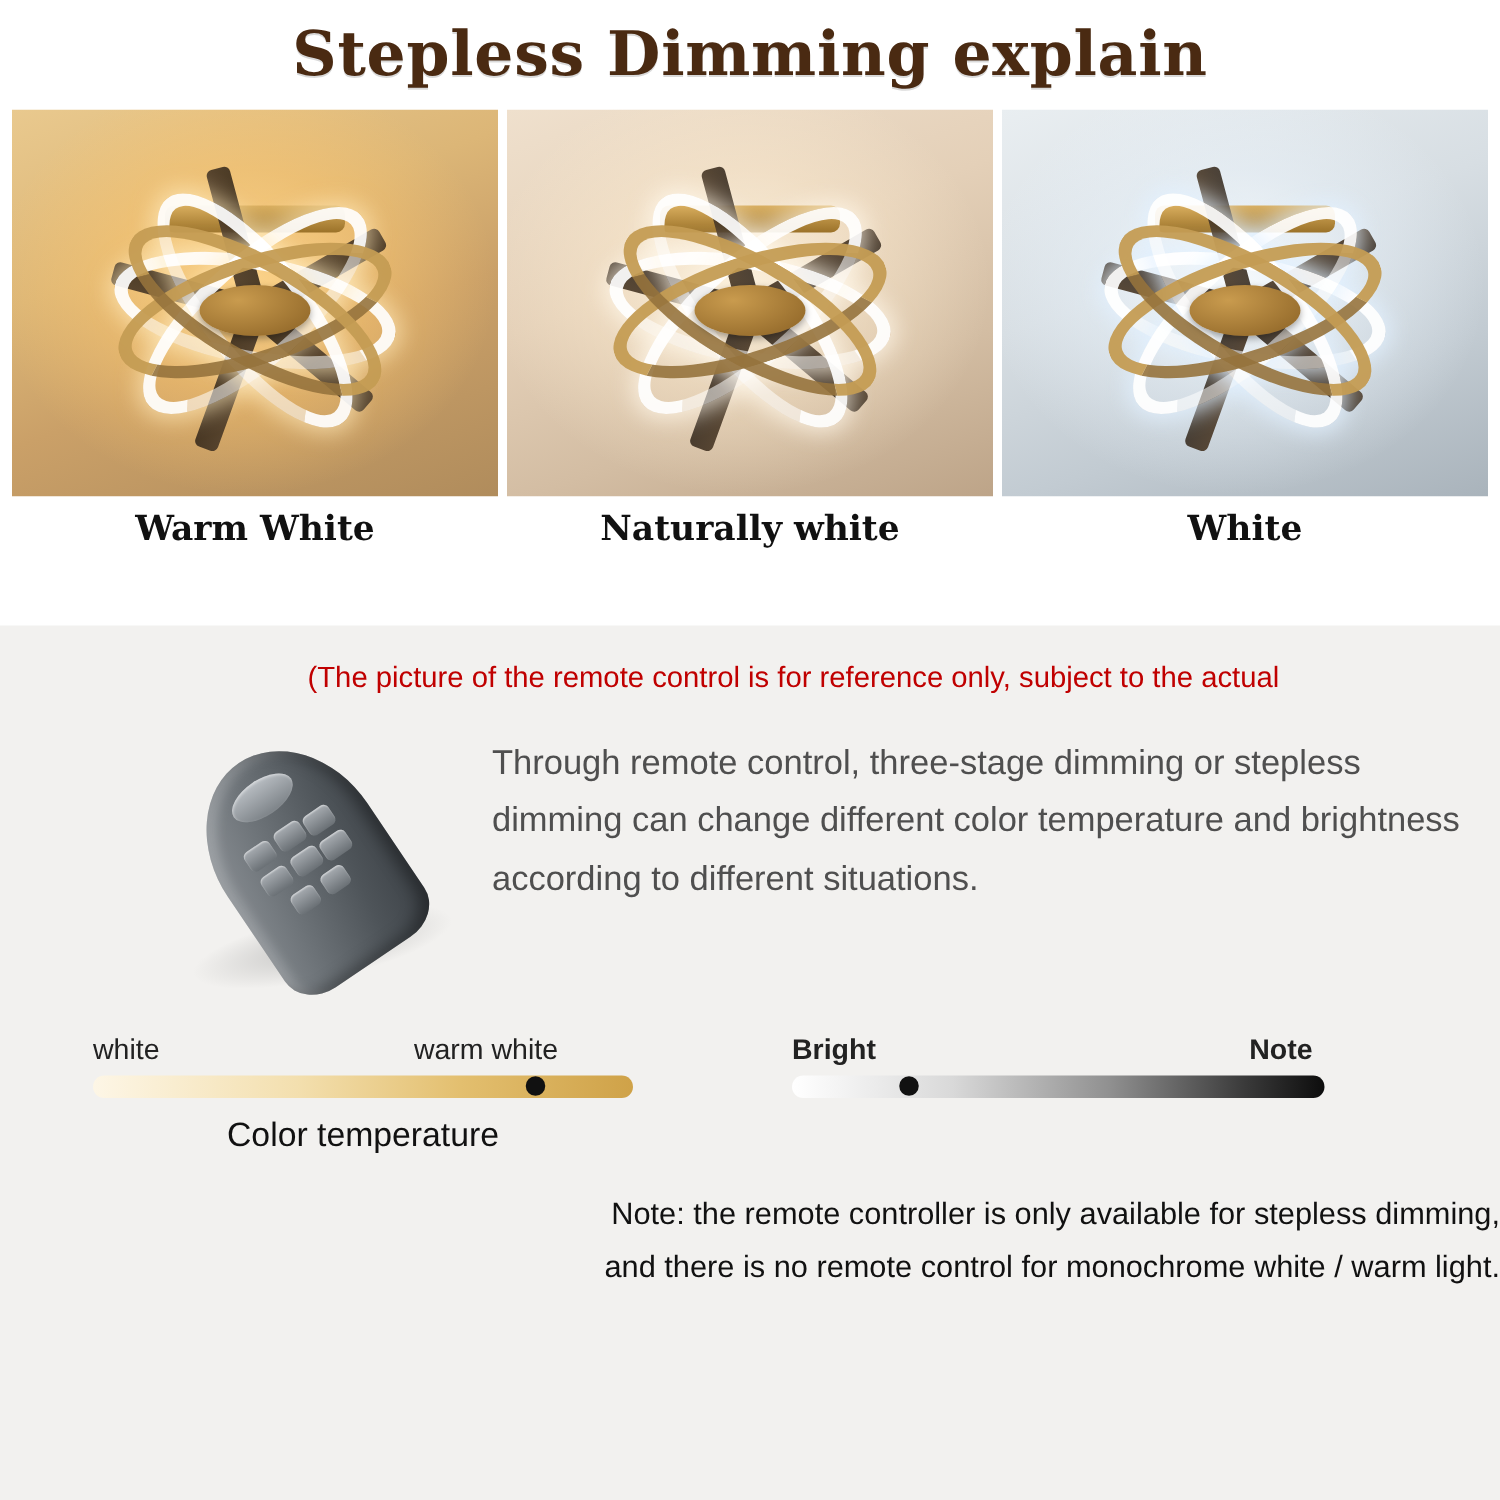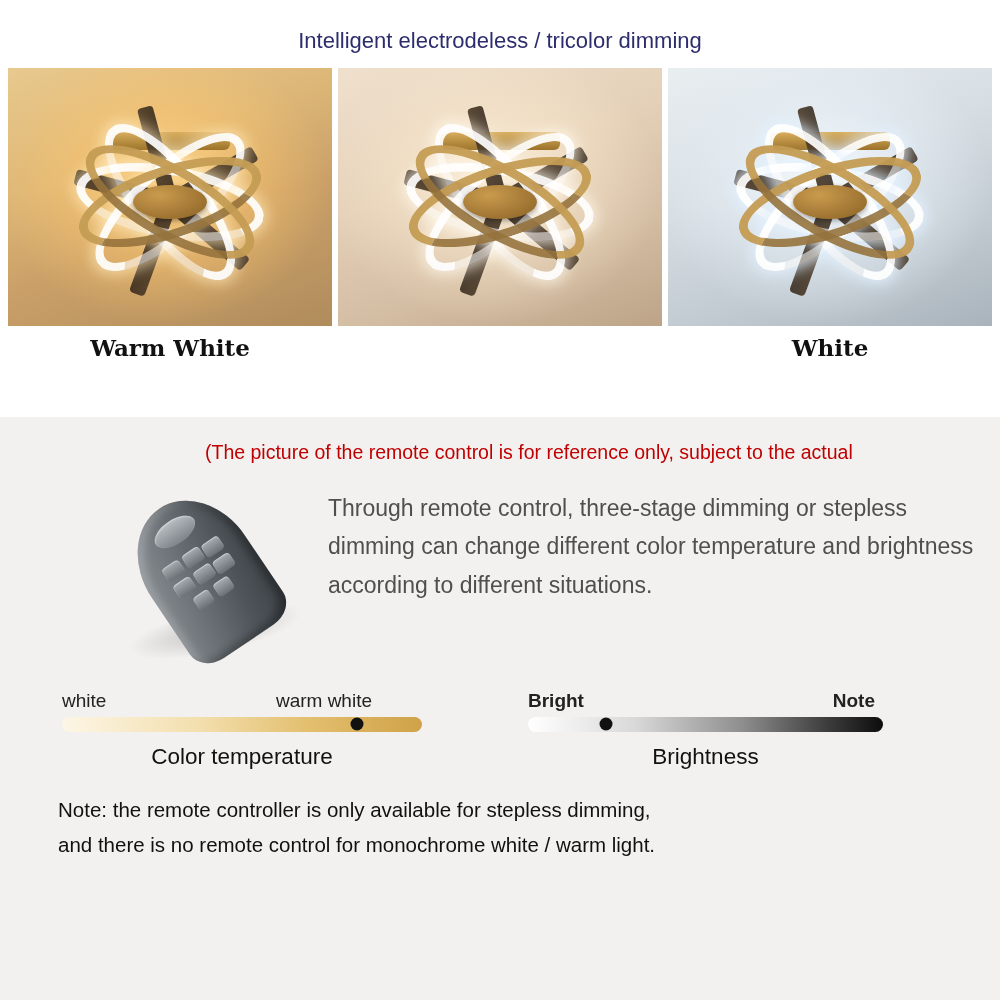--- a/index.html
+++ b/index.html
@@ -231,27 +231,28 @@
     width: 360px;
   }
   .col-bright .slider-title { width: 355px; margin-left: 8px; }
 
   
   .note {
     padding: 22px 0 0 58px;
     font-size: 20.5px;
     color: #111;
     line-height: 1.75;
+    text-align: right;
   }
 </style>
 </head>
 <body>
 
 <div class="header">
-  <div class="subtitle">Intelligent electrodeless / tricolor dimming</div>
+  <h1 class="title">Stepless Dimming explain</h1>
 </div>
 
 <div class="photo-row">
 
   <div class="photo-cell">
     <div class="photo p1">
       <div class="wall"></div>
       <div class="glow"></div>
       <div class="fixture">
         <div class="ceilingplate"></div>
@@ -283,20 +284,21 @@
         <div class="blade" style="transform:translate(-6px,-50%) rotate(40deg)"></div>
         <div class="blade" style="transform:translate(-6px,-50%) rotate(110deg)"></div>
         <div class="petal" style="transform:translate(-50%,-50%) rotate(10deg)"></div>
         <div class="petal" style="transform:translate(-50%,-50%) rotate(-42deg)"></div>
         <div class="petal" style="transform:translate(-50%,-50%) rotate(52deg)"></div>
         <div class="petal gold" style="transform:translate(-50%,-50%) rotate(-18deg)"></div>
         <div class="petal gold" style="transform:translate(-50%,-50%) rotate(30deg)"></div>
         <div class="hub"></div>
       </div>
     </div>
+    <div class="caption">Naturally white</div>
   </div>
 
   <div class="photo-cell">
     <div class="photo p3">
       <div class="wall"></div>
       <div class="glow"></div>
       <div class="fixture">
         <div class="ceilingplate"></div>
         <div class="blade" style="transform:translate(-6px,-50%) rotate(195deg)"></div>
         <div class="blade" style="transform:translate(-6px,-50%) rotate(255deg)"></div>
@@ -357,21 +359,20 @@
     </div>
 
     <div class="slider-col col-bright">
       <div class="slabels">
         <span>Bright</span>
         <span>Note</span>
       </div>
       <div class="track">
         <div class="knob"></div>
       </div>
-      <div class="slider-title">Brightness</div>
     </div>
 
   </div>
 
   <div class="note">
     <div>Note: the remote controller is only available for stepless dimming,</div>
     <div>and there is no remote control for monochrome white / warm light.</div>
   </div>
 
 </div>

